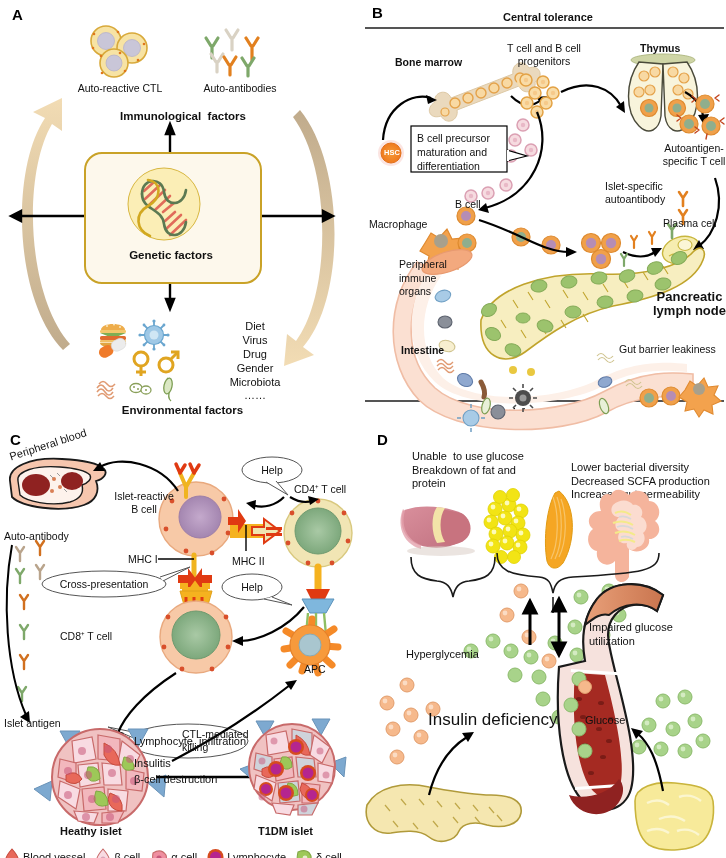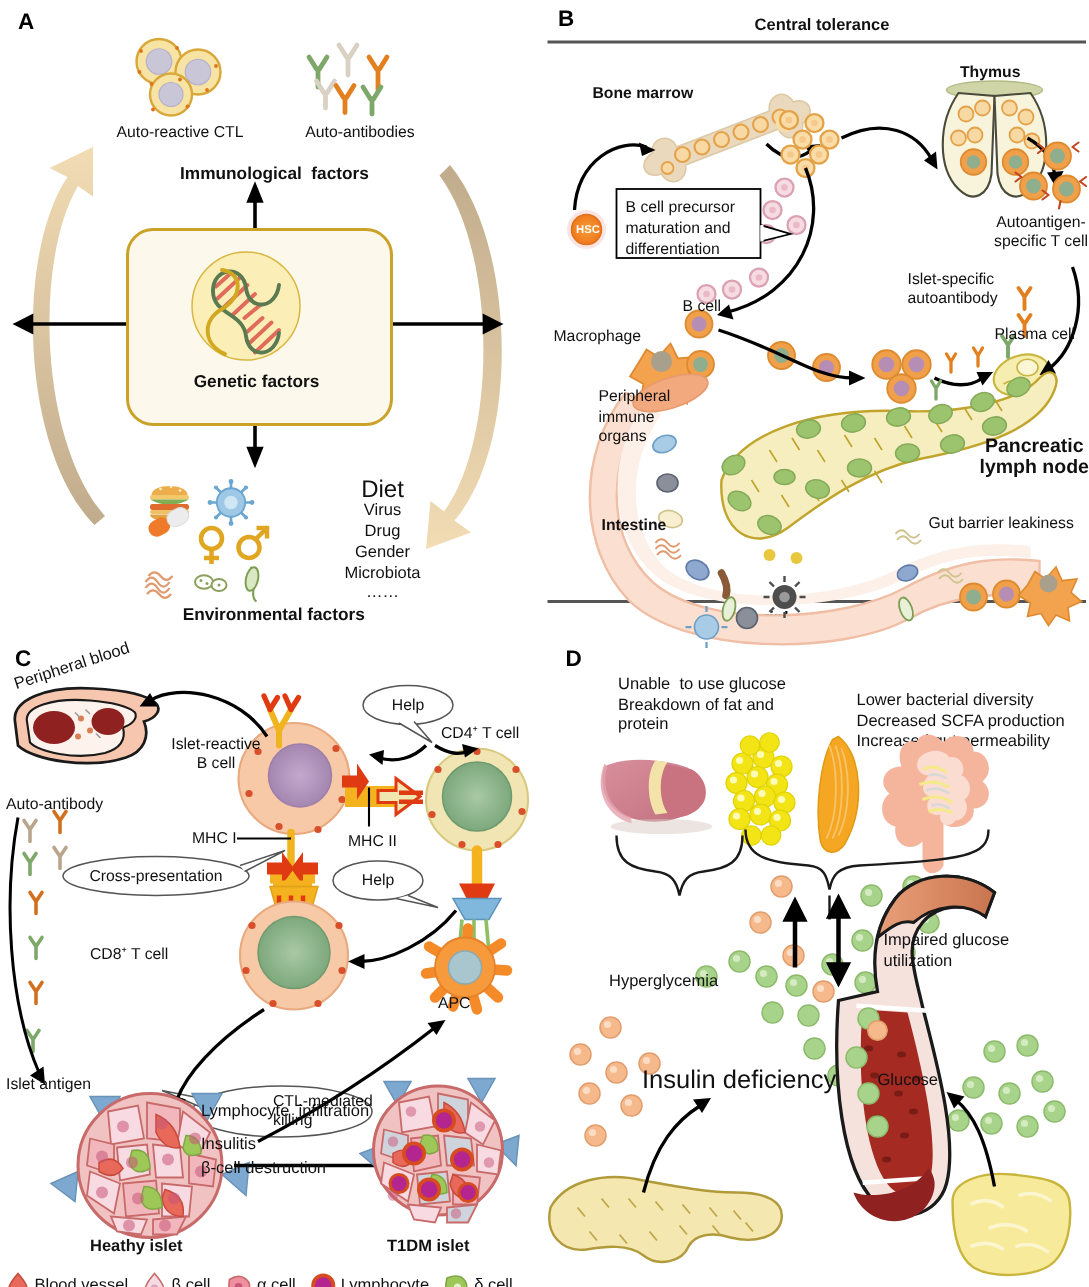--- a/index.html
+++ b/index.html
@@ -202,21 +202,21 @@
             <circle cx="9" cy="9" r="1"></circle>
             <circle cx="17" cy="10" r="1"></circle>
           </g>
     </g>
     <g transform="translate(66,58)">
       <path d="M6,2 q6,4 3,11 q-3,9 1,12" fill="none" stroke="#7d9e53" stroke-width="1.4"></path>
       <ellipse cx="7" cy="10" rx="4" ry="8" fill="#dbe8c4" stroke="#7d9e53" stroke-width="1.3" transform="rotate(12 7 10)"></ellipse>
     </g>
   </svg>
 
-  <div class="txt" style="left:215px;top:320px;text-align:center;width:80px;line-height:13.5px;font-size:16px;"><span>Diet</span></div>
+  <div class="txt" style="left:215px;top:320px;text-align:center;width:80px;line-height:13.5px;font-size:11px;"><span>Diet</span></div>
   <div class="txt" style="left:215px;top:334px;text-align:center;width:80px;font-size:11px;">Virus</div>
   <div class="txt" style="left:215px;top:348px;text-align:center;width:80px;font-size:11px;">Drug</div>
   <div class="txt" style="left:215px;top:362px;text-align:center;width:80px;font-size:11px;">Gender</div>
   <div class="txt" style="left:213px;top:376px;text-align:center;width:84px;font-size:11px;">Microbiota</div>
   <div class="txt" style="left:215px;top:389px;text-align:center;width:80px;font-size:11px;">……</div>
 
   <div class="txtbc" style="left:75px;top:404px;width:215px;font-size:11.5px;">Environmental factors</div>
 </div>
 
 <div class="panel" style="left:363px;top:0;width:363px;height:429px;">
@@ -500,20 +500,22 @@
         <circle cx="286" cy="398" r="5" fill="#8fae8d"></circle>
         <circle cx="308" cy="396" r="9" fill="#f0a04a" stroke="#de8a2e" stroke-width="1.2"></circle>
         <circle cx="308" cy="396" r="5" fill="#b58db5"></circle>
         <path d="M322,390 l5,-9 l7,5 l7,-8 l4,9 l10,-1 l-4,9 l7,6 l-9,4 l1,9 l-9,-4 l-5,7 l-5,-8 l-9,2 l2,-9 l-8,-5 Z" fill="#f3a24d" stroke="#e08a30" stroke-width="1.1"></path>
         <circle cx="336" cy="389" r="6" fill="#a8a08c"></circle>
       </g>
     </g>
   </svg>
 
   <div class="txtb" style="left:32px;top:56px;font-size:10.5px;">Bone marrow</div>
+  <div class="txtc" style="left:126px;top:42px;width:110px;">T cell and B cell
+progenitors</div>
   <div class="txtb" style="left:277px;top:42px;font-size:10.5px;">Thymus</div>
   <div style="position:absolute;left:17px;top:148px;width:24px;text-align:center;font-size:7.5px;font-weight:bold;color:#fff;">HSC</div>
   <div class="txt" style="left:54px;top:131px;line-height:14px;">B cell precursor
 maturation and
 differentiation</div>
   <div class="txtc" style="left:288px;top:142px;width:86px;">Autoantigen-
 specific T cell</div>
   <div class="txt" style="left:92px;top:198px;">B cell</div>
   <div class="txt" style="left:6px;top:218px;">Macrophage</div>
   <div class="txt" style="left:242px;top:180px;line-height:13px;">Islet-specific
@@ -853,21 +855,21 @@
   <div class="txt" style="left:128px;top:124px;">MHC I</div>
   <svg style="position:absolute;left:158px;top:124px;" width="42" height="14">
     <line x1="0" y1="6" x2="36" y2="6" stroke="#000" stroke-width="1.4"></line>
   </svg>
   <div class="txt" style="left:232px;top:126px;">MHC II</div>
   <svg style="position:absolute;left:240px;top:96px;" width="14" height="32">
     <line x1="6" y1="0" x2="6" y2="26" stroke="#000" stroke-width="1.4"></line>
   </svg>
   <div class="txtc" style="left:44px;top:149px;width:120px;">Cross-presentation</div>
   <div class="txt" style="left:60px;top:201px;">CD8⁺ T cell</div>
-  <div class="txt" style="left:292px;top:234px;">APC</div>
+  <div class="txt" style="left:304px;top:234px;">APC</div>
   <div class="txt" style="left:162px;top:299px;line-height:13px;padding-left:20px;">CTL-mediated
 killing</div>
   <div class="txt" style="left:4px;top:288px;">Islet antigen</div>
   <div class="txt" style="left:134px;top:306px;font-size:11px;">Lymphocyte  infiltration</div>
   <div class="txt" style="left:134px;top:328px;font-size:11px;">Insulitis</div>
   <div class="txt" style="left:134px;top:344px;font-size:11px;">β-cell destruction</div>
   <div class="txtb" style="left:60px;top:396px;font-size:11px;">Heathy islet</div>
   <div class="txtb" style="left:258px;top:396px;font-size:11px;">T1DM islet</div>
 
   <div style="position:absolute;left:4px;top:417px;width:356px;height:22px;display:flex;align-items:center;gap:3px;">

